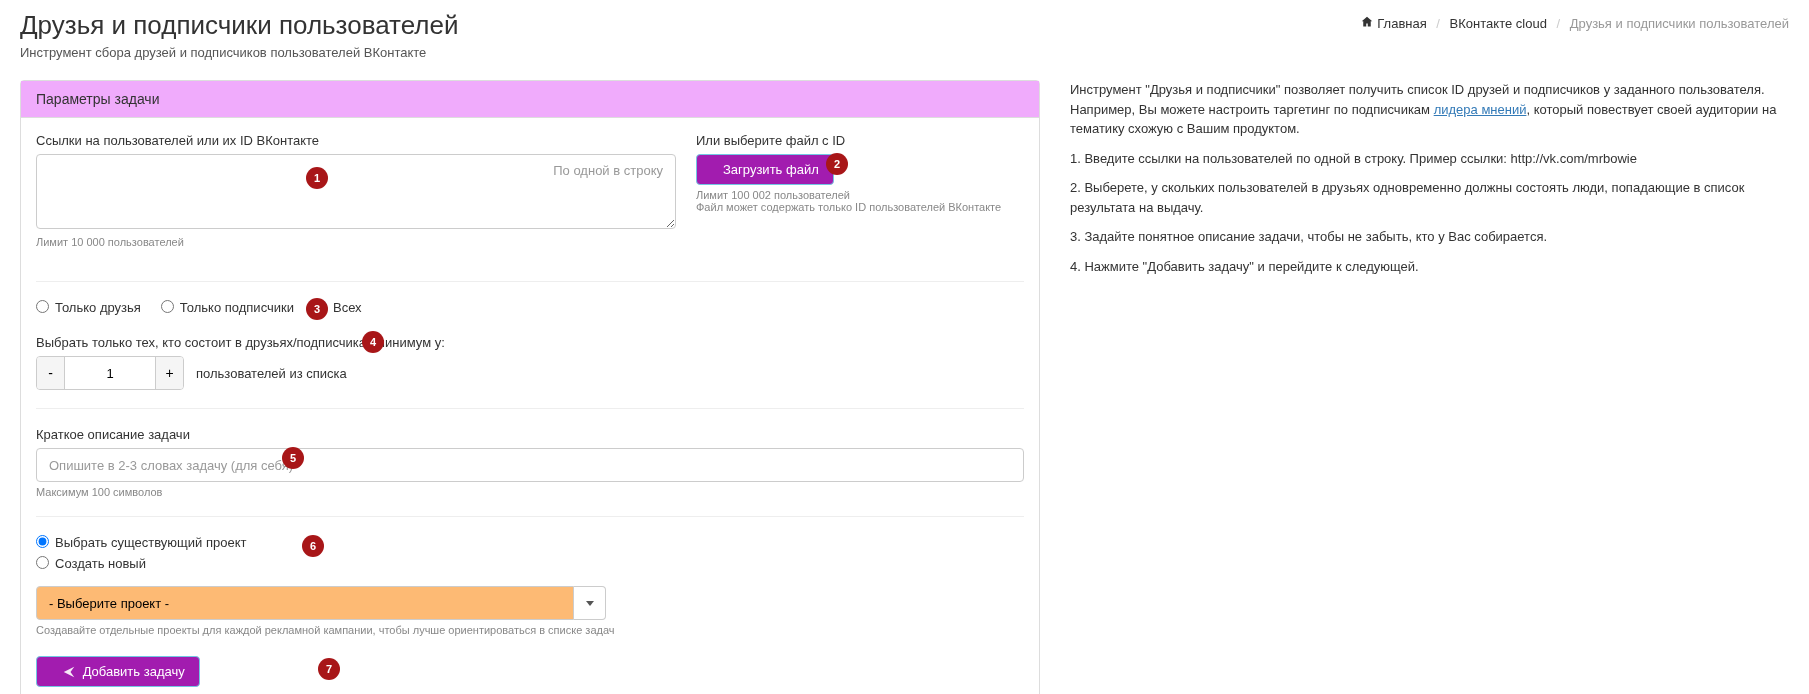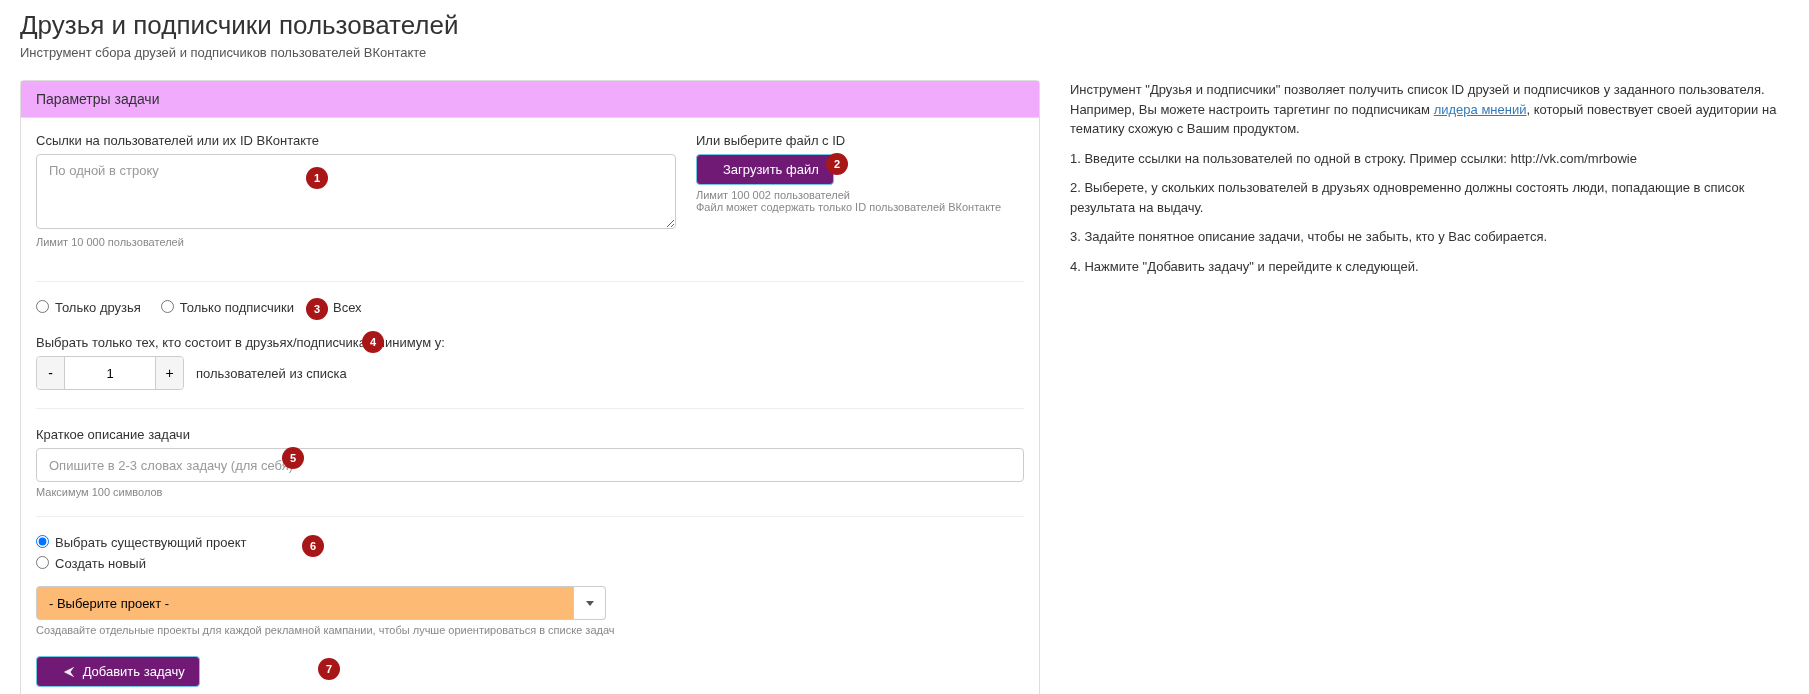--- a/index.html
+++ b/index.html
@@ -17,25 +17,25 @@
 .side-col p { margin-bottom: 10px; }
 .side-col a { color: #337ab7; text-decoration: underline; }
 .panel { border: 1px solid #ddd; border-radius: 4px; }
 .panel-heading { padding: 10px 15px; border-bottom: 1px solid #ddd; background: #f0abfc; font-size: 14px; }
 .panel-body { padding: 15px; }
 .form-row { display: flex; gap: 20px; margin-bottom: 10px; position: relative; }
 .form-group { margin-bottom: 15px; position: relative; }
 .form-group label.top { display: block; margin-bottom: 6px; font-size: 13px; color: #333; }
 .left-col { flex: 0 0 640px; }
 .right-col { flex: 1; }
-textarea.form-control { width: 100%; height: 75px; padding: 8px 12px; border: 1px solid #ccc; border-radius: 4px; font-size: 13px; resize: vertical; font-family: inherit; }
+textarea.form-control { width: 100%; height: 75px; padding: 8px 12px; border: 1px solid #ccc; border-radius: 4px; font-size: 13px; resize: vertical; font-family: inherit; text-align: right; }
 textarea.form-control::placeholder, input.form-control::placeholder { color: #999; }
 .help-text { font-size: 11px; color: #888; margin-top: 4px; display: block; }
 .btn { display: inline-block; padding: 7px 14px; font-size: 13px; border-radius: 4px; border: 1px solid transparent; cursor: pointer; font-family: inherit; }
-.btn-info-light { background: #701a75; color: #fff; border-color: #72c7e2; padding-left: 26px; }
+.btn-info-light { background: #a21caf; color: #fff; border-color: #72c7e2; padding-left: 26px; }
 hr { border: none; border-top: 1px solid #eee; margin: 18px 0; }
 .radio-row { display: flex; gap: 20px; align-items: center; margin-bottom: 10px; position: relative; }
 .radio-item { display: flex; align-items: flex-start; gap: 6px; font-size: 13px; }
 .radio-item input { margin: 0; }
 .stepper { display: inline-flex; border: 1px solid #ccc; border-radius: 4px; overflow: hidden; vertical-align: middle; }
 .stepper button { width: 28px; height: 32px; border: none; background: #f5f5f5; cursor: pointer; font-size: 14px; border-right: 1px solid #ccc; }
 .stepper button:last-child { border-right: none; border-left: 1px solid #ccc; }
 .stepper input { width: 90px; height: 32px; border: none; text-align: center; font-size: 13px; }
 .stepper-label { margin-left: 12px; font-size: 13px; }
 input.form-control { width: 100%; height: 34px; padding: 6px 12px; border: 1px solid #ccc; border-radius: 4px; font-size: 13px; }
@@ -48,20 +48,31 @@
 .home-icon { display: inline-block; margin-right: 4px; }
 .send-icon svg { vertical-align: -2px; margin-right: 4px; }
 </style>
 </head>
 <body>
 
 <div class="header-row">
   <div>
     <h1 class="page-title">Друзья и подписчики пользователей</h1>
     <div class="page-subtitle">Инструмент сбора друзей и подписчиков пользователей ВКонтакте</div>
+  </div>
+  <div class="breadcrumb">
+    <span class="home-icon">
+      <svg width="12" height="12" viewBox="0 0 16 16" fill="#333">
+          <path d="M8 1L1 7h2v7h4V10h2v4h4V7h2L8 1z"></path>
+        </svg>
+    </span><a href="#">Главная</a>
+    <span class="sep">/</span>
+    <a href="#">ВКонтакте cloud</a>
+    <span class="sep">/</span>
+    <span class="active">Друзья и подписчики пользователей</span>
   </div>
 </div>
 
 <div class="layout">
   <div class="main-col">
     <div class="panel">
       <div class="panel-heading">Параметры задачи</div>
       <div class="panel-body">
 
         <div class="form-row">

